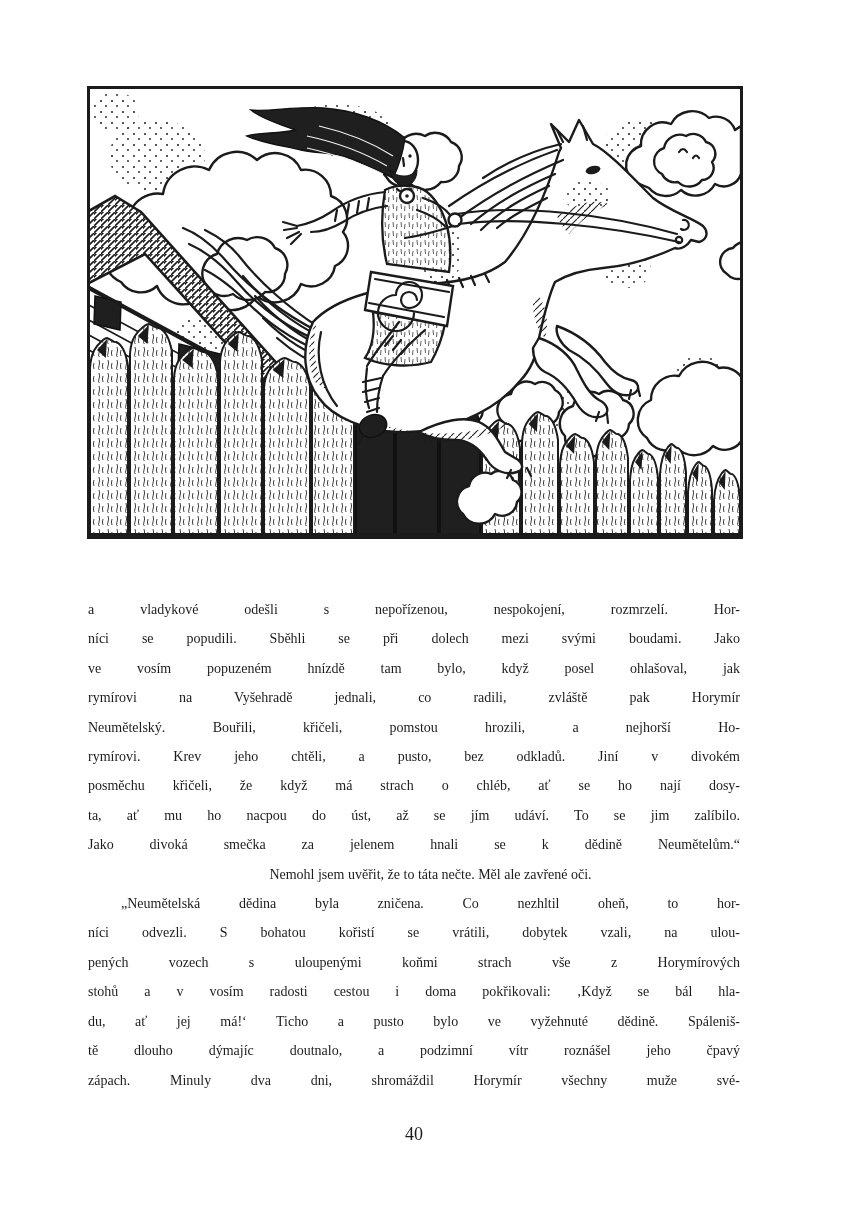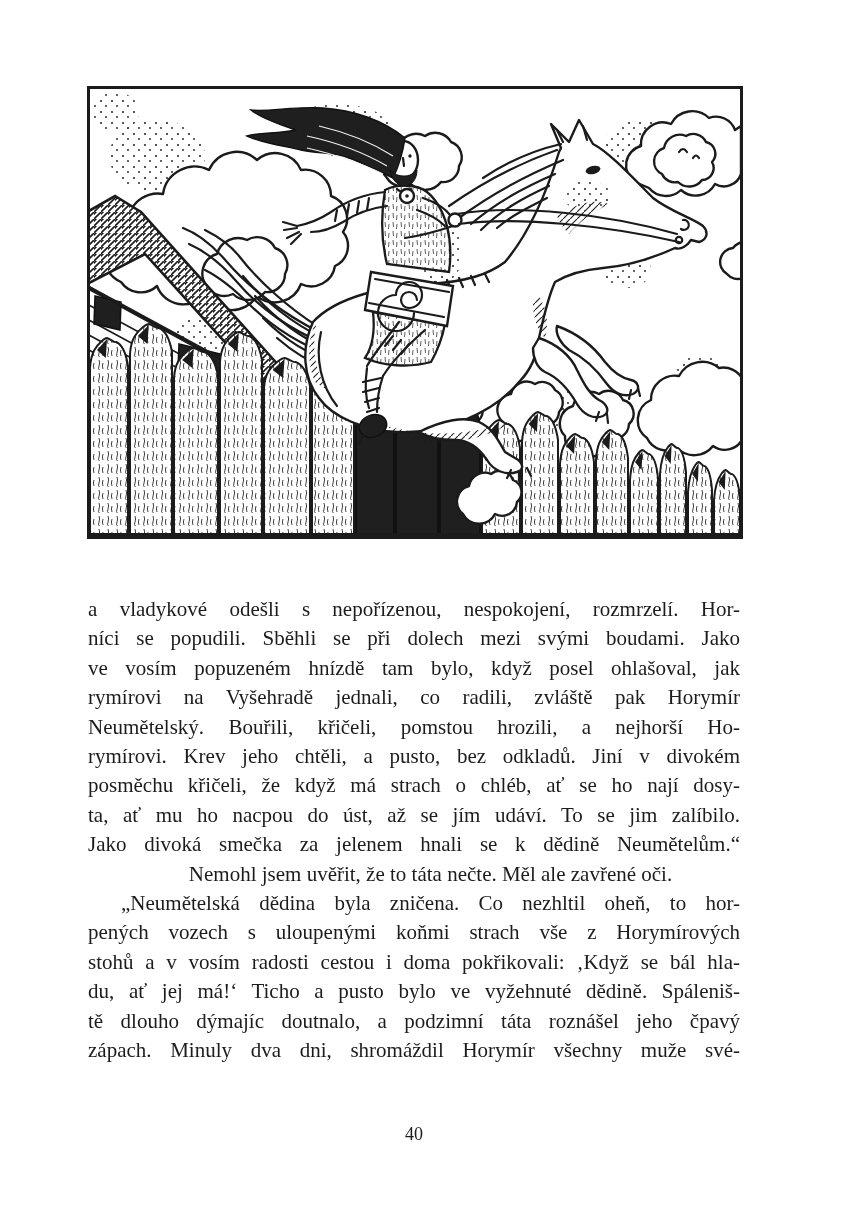--- a/index.html
+++ b/index.html
@@ -13,21 +13,21 @@
     overflow:hidden;
   }
   .illustration{
     position:absolute;left:87px;top:86px;width:656px;height:453px;margin:0;
   }
   .illustration svg{display:block;width:656px;height:453px;}
   .text-block{
     position:absolute;left:88px;top:595px;width:652px;
   }
   .line{
-    font-size:21px;line-height:29.4px;
+    font-size:14px;line-height:29.4px;
     color:#1c1c1c;
     text-align:left;
     white-space:normal;
   }
   .line.just{text-align:justify;text-align-last:justify;}
   .line.ind{text-indent:33px;text-align:center;}
   .page-number{
     position:absolute;left:88px;top:1124px;width:652px;
     text-align:center;font-size:18px;color:#1c1c1c;
   }
@@ -344,22 +344,23 @@
       <div class="line just">níci se popudili. Sběhli se při dolech mezi svými boudami. Jako</div>
       <div class="line just">ve vosím popuzeném hnízdě tam bylo, když posel ohlašoval, jak</div>
       <div class="line just">rymírovi na Vyšehradě jednali, co radili, zvláště pak Horymír</div>
       <div class="line just">Neumětelský. Bouřili, křičeli, pomstou hrozili, a nejhorší Ho-</div>
       <div class="line just">rymírovi. Krev jeho chtěli, a pusto, bez odkladů. Jiní v divokém</div>
       <div class="line just">posměchu křičeli, že když má strach o chléb, ať se ho nají dosy-</div>
       <div class="line just">ta, ať mu ho nacpou do úst, až se jím udáví. To se jim zalíbilo.</div>
       <div class="line just">Jako divoká smečka za jelenem hnali se k dědině Neumětelům.“</div>
       <div class="line ind">Nemohl jsem uvěřit, že to táta nečte. Měl ale zavřené oči.</div>
       <div class="line just ind">„Neumětelská dědina byla zničena. Co nezhltil oheň, to hor-</div>
+      <div class="line just">níci odvezli. S bohatou kořistí se vrátili, dobytek vzali, na ulou-</div>
       <div class="line just">pených vozech s uloupenými koňmi strach vše z Horymírových</div>
       <div class="line just">stohů a v vosím radosti cestou i doma pokřikovali: ‚Když se bál hla-</div>
       <div class="line just">du, ať jej má!‘ Ticho a pusto bylo ve vyžehnuté dědině. Spáleniš-</div>
-      <div class="line just">tě dlouho dýmajíc doutnalo, a podzimní táta roznášel jeho čpavý</div>
+      <div class="line just">tě dlouho dýmajíc doutnalo, a podzimní vítr roznášel jeho čpavý</div>
       <div class="line just">zápach. Minuly dva dni, shromáždil Horymír všechny muže své-</div>
     </div>
 
   <div class="page-number">40</div>
 
 </div>
 
 </body></html>

